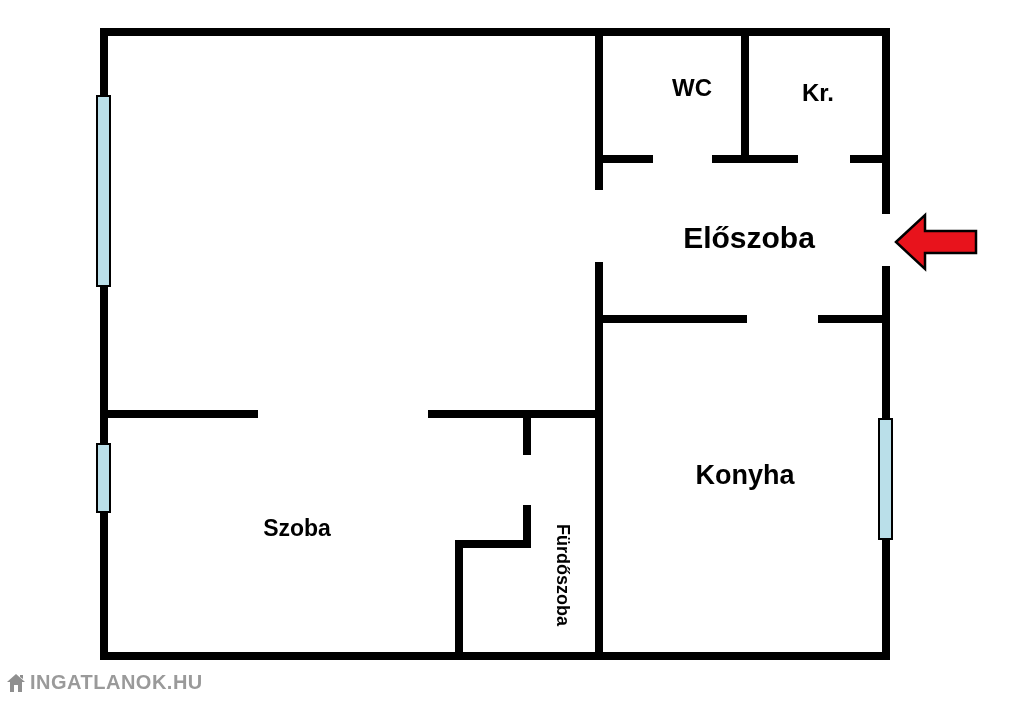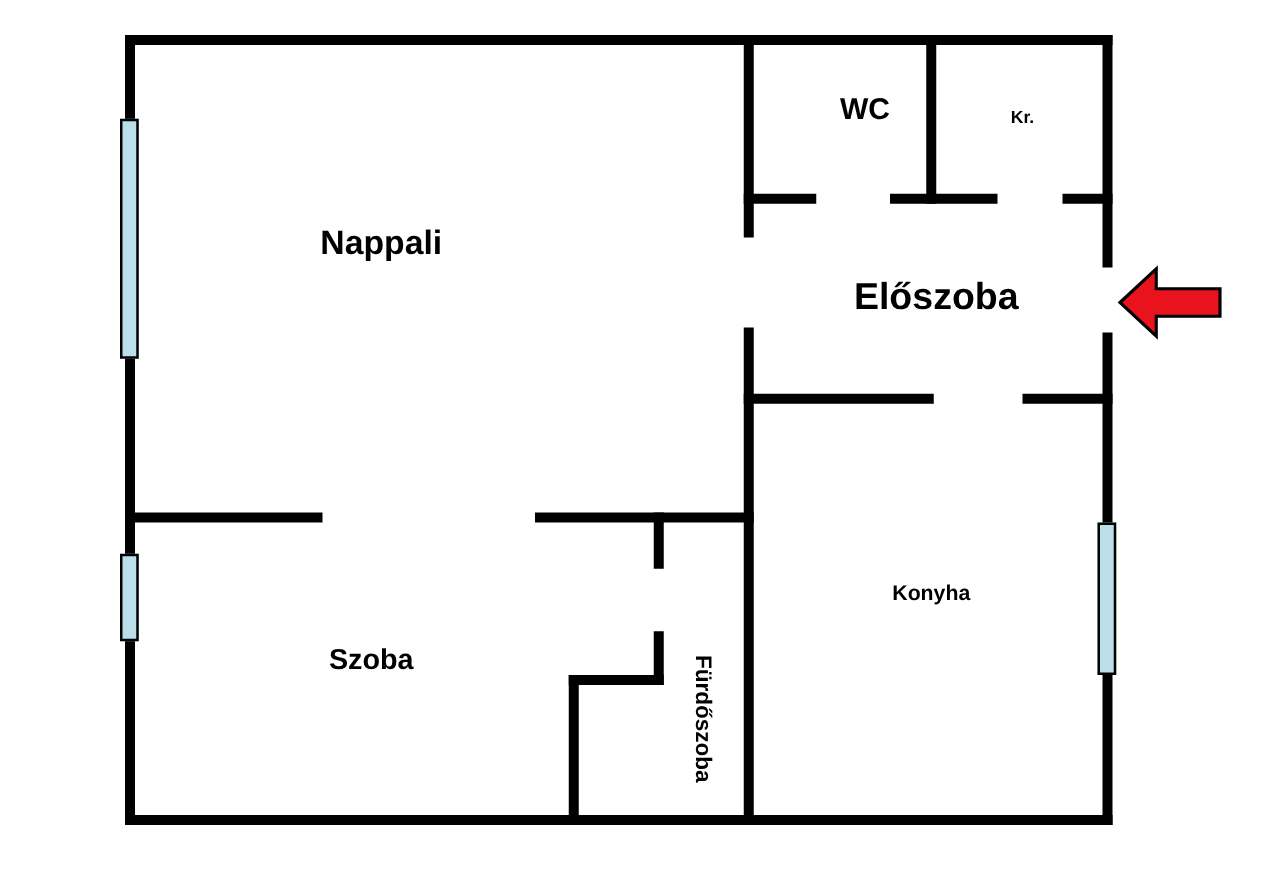--- a/index.html
+++ b/index.html
@@ -78,26 +78,31 @@
   <div class="wall" style="left:428px; top:410px; width:175px; height:8px;"></div>
   <div class="wall" style="left:523px; top:410px; width:8px; height:45px;"></div>
   <div class="wall" style="left:523px; top:505px; width:8px; height:43px;"></div>
   <div class="wall" style="left:455px; top:540px; width:76px; height:8px;"></div>
   <div class="wall" style="left:455px; top:540px; width:8px; height:120px;"></div>
 
   <div class="window" style="left:96px; top:95px; width:15px; height:192px;"></div>
   <div class="window" style="left:96px; top:443px; width:15px; height:70px;"></div>
   <div class="window" style="left:878px; top:418px; width:15px; height:122px;"></div>
 
-  <div class="room-label" style="left:305px; top:195px; font-size:27px;">Nappali</div>
   <div class="room-label" style="left:668px; top:88px; font-size:24px;margin-left:24px;">WC</div>
-  <div class="room-label" style="left:818px; top:93px; font-size:14px;">Kr.</div>
+  <div class="room-label" style="left:818px; top:93px; font-size:24px;">Kr.</div>
   <div class="room-label" style="left:749px; top:238px; font-size:30px;">Előszoba</div>
-  <div class="room-label" style="left:745px; top:475px; font-size:17px;">Konyha</div>
+  <div class="room-label" style="left:745px; top:475px; font-size:27px;">Konyha</div>
   <div class="room-label" style="left:278px; top:528px; font-size:23px;margin-left:19px;">Szoba</div>
   <div class="room-label vertical" style="left:562px; top:575px; font-size:18px;">Fürdőszoba</div>
 
   <svg id="entrance-arrow" viewBox="0 0 86 64">
     <path d="M3,32 L32,5 L32,21 L83,21 L83,43 L32,43 L32,59 Z" style="fill:var(--arrow,#e8131c); stroke:#000000; stroke-width:2.5;"></path>
   </svg>
 
+  <div id="watermark">
+    <svg width="20" height="20" viewBox="0 0 20 20">
+      <path d="M10,1 L19,9 L16,9 L16,19 L12,19 L12,12 L8,12 L8,19 L4,19 L4,9 L1,9 Z M14,2 L17,2 L17,6 L14,4 Z" fill="#8f8f8f"></path>
+    </svg>
+    <span class="wm-text">INGATLANOK.HU</span>
+  </div>
 
 </div>
 
 </body></html>

